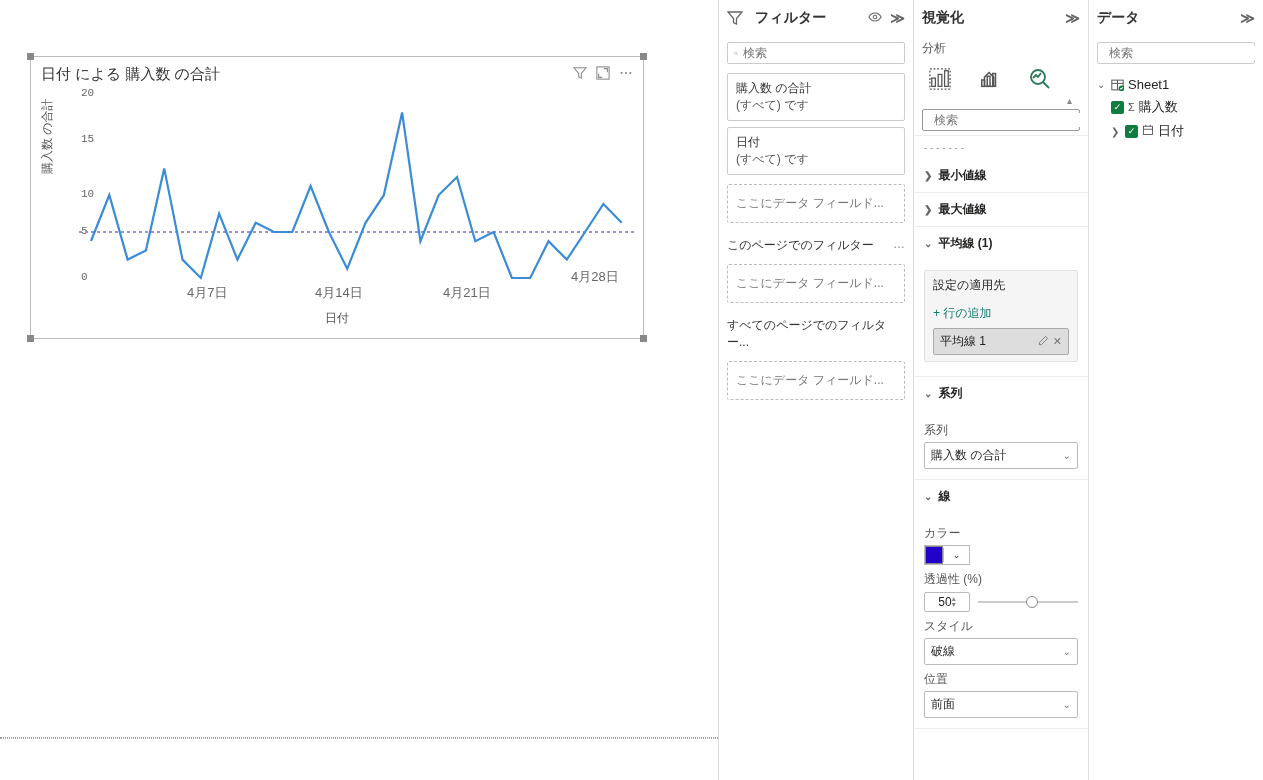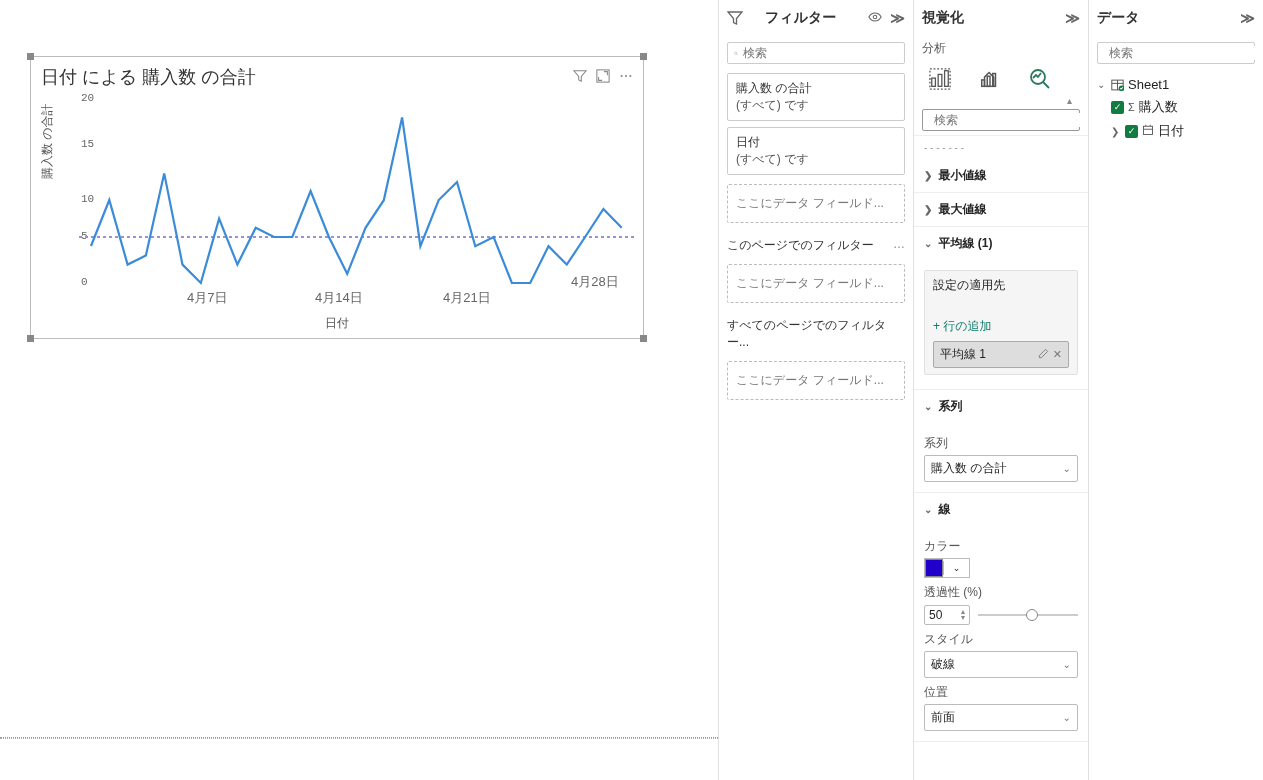--- a/index.html
+++ b/index.html
@@ -1,20 +1,20 @@
 <!DOCTYPE html>
 <html><head>
 <meta charset="utf-8">
 <style>
   * { box-sizing: border-box; margin: 0; padding: 0; font-family: 'Segoe UI', 'Meiryo', sans-serif; }
   body { width: 1263px; height: 780px; background: #fff; display: flex; overflow: hidden; font-size: 13px; color: #252423; }
   .canvas-area { flex: 1; position: relative; border-bottom: 1px dotted #aaa; height: 739px; }
   .visual { position: absolute; left: 30px; top: 56px; width: 614px; height: 283px; border: 1px solid #bbb; background: #fff; }
   .visual-header { display: flex; align-items: center; justify-content: space-between; padding: 8px 10px 0 10px; }
-  .chart-title { font-size: 18px; color: #333; }
+  .chart-title { font-size: 15px; color: #333; }
   .visual-icons { display: flex; gap: 9px; color: #888; font-size: 14px; }
   .chart-body { position: relative; width: 600px; height: 245px; margin-left: 6px; }
   .y-label { position: absolute; left: 2px; top: 90px; transform: rotate(-90deg); transform-origin: left top; font-size: 12px; color: #555; }
   .x-label { position: absolute; bottom: 2px; left: 50%; transform: translateX(-50%); font-size: 12px; color: #555; }
   svg.plot { position: absolute; left: 42px; top: 0; }
   .ytick { position: absolute; left: 44px; font-size: 11px; color: #666; width: 18px; font-family: Liberation Mono, monospace; }
   .xtick { position: absolute; font-size: 13px; color: #666; }
   .handle { position: absolute; width: 7px; height: 7px; background: #888; }
   .handle.tl { top: -4px; left: -4px; } .handle.tr { top: -4px; right: -4px; }
   .handle.bl { bottom: -4px; left: -4px; } .handle.br { bottom: -4px; right: -4px; }
@@ -55,21 +55,21 @@
   .line-item { background:#ddd; border:1px solid #aaa; border-radius:2px; padding:4px 6px; margin-top:6px; display:flex; align-items:center; }
   .line-item .spacer { flex:1; }
   .mini-icon { color:#777; font-size:11px; margin-left:4px; }
 
   .label-s { font-size:12px; color:#555; margin-top:6px; }
   .select-box { border:1px solid #bbb; border-radius:2px; padding:4px 6px; font-size:12px; display:flex; justify-content:space-between; align-items:center; background:#fff; margin-top:3px; }
   .select-box .chev { font-size:10px; color:#777; }
   .color-swatch { width:18px; height:18px; border:1px solid #888; display:inline-block; }
   .color-pick { display:flex; align-items:center; gap:0; border:1px solid #bbb; width:46px; margin-top:3px; }
   .color-pick .chevbox { flex:1; text-align:center; font-size:9px; border-left:1px solid #bbb; padding:2px; }
-  .numbox { border:1px solid #bbb; border-radius:2px; width:46px; padding:2px 4px; font-size:12px; display:flex; justify-content:space-between; align-items:center; }
+  .numbox { border:1px solid #bbb; border-radius:2px; width:46px; padding:2px 4px; font-size:12px; display:flex; justify-content:center; align-items:center; }
   .slider-row { display:flex; align-items:center; gap:8px; margin-top:4px; }
   .slider { position:relative; flex:1; height:12px; }
   .slider-track { position:absolute; left:0; right:0; top:5px; height:2px; background:#ccc; }
   .slider-thumb { position:absolute; top:0; width:12px; height:12px; border-radius:50%; background:#fff; border:1px solid #888; }
 
   .data-tree { padding: 4px 6px; font-size:13px; }
   .tree-row { display:flex; align-items:center; padding:3px 2px; gap:4px; }
   .tree-row .chev { font-size:10px; color:#666; width:10px; }
   .checkbox { width:13px; height:13px; background:#107c41; display:inline-flex; align-items:center; justify-content:center; color:#fff; font-size:9px; border-radius:2px; }
   .field-icon { font-size:11px; color:#555; }
@@ -129,21 +129,21 @@
     </div>
   </div>
   <div class="dotted-area"></div>
 </div>
 
 <div class="panel panel-filter">
   <div class="panel-header">
     <svg width="16" height="16" viewBox="0 0 16 16" fill="none" stroke="currentColor" stroke-width="1.3">
         <path d="M1 2h14l-5.5 6.5V14l-3-1.5V8.5L1 2z"></path>
       </svg>
-    <span style="margin-left:22px">フィルター</span>
+    <span style="margin-left:12px">フィルター</span>
     <span class="spacer"></span>
     <span style="color:#888;margin-right:8px">
       <svg width="14" height="14" viewBox="0 0 16 16" fill="none" stroke="currentColor" stroke-width="1.2">
           <path d="M1 8s2.5-4.5 7-4.5S15 8 15 8s-2.5 4.5-7 4.5S1 8 1 8z"></path>
           <circle cx="8" cy="8" r="2"></circle>
         </svg>
     </span>
     <span class="chev">≫</span>
   </div>
   <div class="search-box">
@@ -228,21 +228,21 @@
       </div>
   </div>
   <div class="viz-section">
     <div class="viz-sec-header">
         <span class="chev">⌄</span>
         <span>平均線 (1)</span>
       </div>
     <div class="viz-content">
       <div class="subcard">
         <div style="font-weight:400">設定の適用先</div>
-        <div class="add-row" style="margin-top:24px">+ 行の追加</div>
+        <div class="add-row" style="margin-top:11px">+ 行の追加</div>
         <div class="line-item">
           <span>平均線 1</span>
             <span class="spacer"></span>
           <span class="mini-icon">
             <svg width="11" height="11" viewBox="0 0 16 16" fill="none" stroke="currentColor" stroke-width="1.3">
                 <path d="M11 2l3 3L5 14H2v-3L11 2z"></path>
               </svg>
           </span>
           <span class="mini-icon">✕</span>
         </div>

